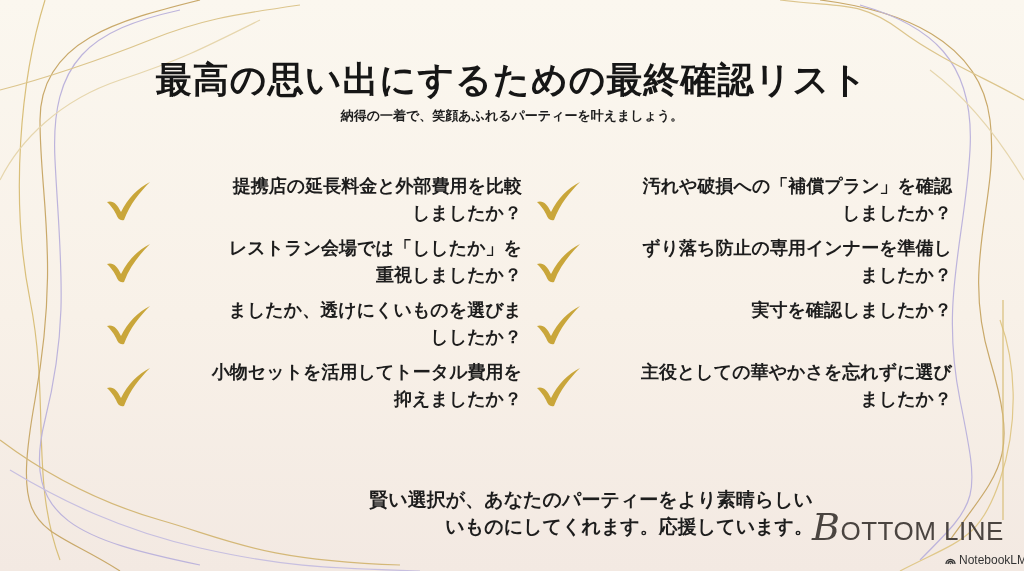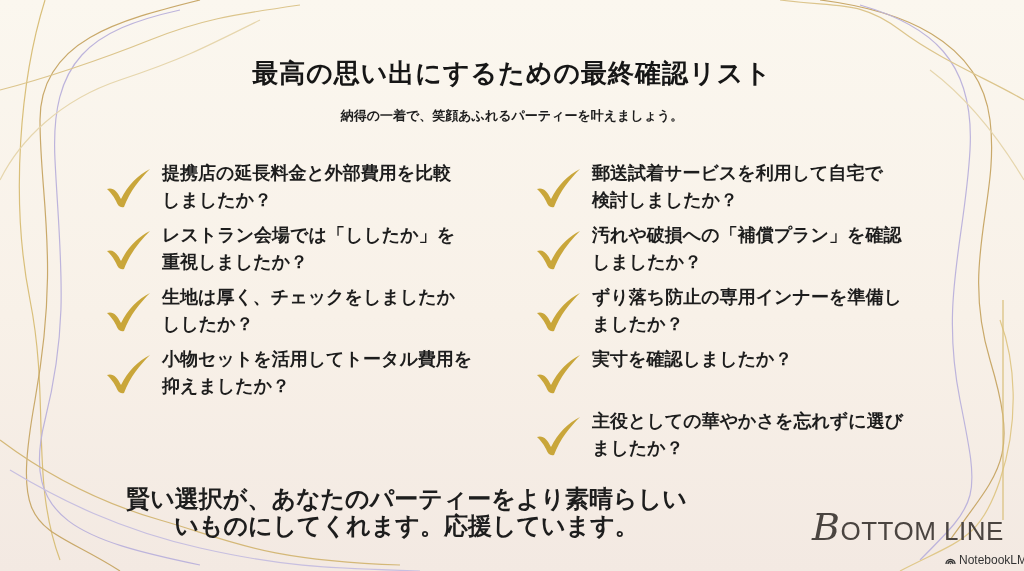--- a/index.html
+++ b/index.html
@@ -6,38 +6,38 @@
     body {
       width: 1024px; height: 571px; overflow: hidden; position: relative;
       background: linear-gradient(180deg, #fbf7ef 0%, #f8f1e8 55%, #f3e9e2 100%);
       font-family: "DejaVu Sans", "Liberation Sans", sans-serif;
       color: #1c1c1c;
     }
     .deco { position: absolute; left: 0; top: 0; width: 1024px; height: 571px; pointer-events: none; }
     .title {
       position: absolute; left: 0; top: 56px; width: 1024px; text-align: center;
       font-family: "DejaVu Serif", "Liberation Serif", serif;
-      font-size: 26px; font-weight: bold; letter-spacing: 1px; color: #161616;
+      font-size: 36px; font-weight: bold; letter-spacing: 1px; color: #161616;
     }
     .subtitle {
       position: absolute; left: 0; top: 107px; width: 1024px; text-align: center;
       font-size: 13px; font-weight: bold; color: #1e1e1e;
     }
-    .col { position: absolute; top: 159px; width: 410px; }
+    .col { position: absolute; top: 172px; width: 410px; text-align: right; }
     .col.left { left: 104px; }
     .col.right { left: 534px; }
     .item { position: relative; height: 62px; }
     .check { position: absolute; left: 0; top: 8px; width: 48px; height: 42px; }
     .item-text {
       position: absolute; left: 58px; top: 0; width: 360px;
       font-size: 18px; font-weight: bold; line-height: 27px; color: #1d1d1d;
     }
     .closing {
-      position: absolute; left: 0; top: 486px; width: 813px; text-align: center;
-      font-size: 24px; font-weight: bold; line-height: 27px; color: #1d1d1d;
+      position: absolute; left: 0; top: 486px; width: 813px; text-align: right;
+      font-size: 19px; font-weight: bold; line-height: 27px; color: #1d1d1d;
     }
     .brand {
       position: absolute; left: 812px; top: 512px; width: 200px;
       color: #4a4440; font-size: 26px; letter-spacing: 0.5px;
       font-family: "Liberation Sans", sans-serif;
     }
     .brand .initial {
       font-family: "DejaVu Serif", "Liberation Serif", serif; font-style: italic;
       font-size: 38px; line-height: 30px;
     }
@@ -87,45 +87,36 @@
     <div class="item-text">
         <div>レストラン会場では「ししたか」を</div>
         <div>重視しましたか？</div>
       </div>
   </div>
   <div class="item">
     <svg class="check" viewBox="0 0 48 42">
         <path d="M3 22 C 9 20, 13 24, 17 32 C 24 18, 34 8, 46 2 C 36 12, 26 24, 20 40 C 16 41, 14 39, 12 34 C 9 28, 6 25, 3 22 Z" fill="#c9a63a"></path>
       </svg>
     <div class="item-text">
-        <div>生地は厚く、チェックをしましたか</div>
+        <div>ましたか、透けにくいものを選びま</div>
         <div>ししたか？</div>
       </div>
   </div>
   <div class="item">
     <svg class="check" viewBox="0 0 48 42">
         <path d="M3 22 C 9 20, 13 24, 17 32 C 24 18, 34 8, 46 2 C 36 12, 26 24, 20 40 C 16 41, 14 39, 12 34 C 9 28, 6 25, 3 22 Z" fill="#c9a63a"></path>
       </svg>
     <div class="item-text">
         <div>小物セットを活用してトータル費用を</div>
         <div>抑えましたか？</div>
       </div>
   </div>
 </div>
 
 <div class="col right">
-  <div class="item">
-    <svg class="check" viewBox="0 0 48 42">
-        <path d="M3 22 C 9 20, 13 24, 17 32 C 24 18, 34 8, 46 2 C 36 12, 26 24, 20 40 C 16 41, 14 39, 12 34 C 9 28, 6 25, 3 22 Z" fill="#c9a63a"></path>
-      </svg>
-    <div class="item-text">
-        <div>郵送試着サービスを利用して自宅で</div>
-        <div>検討しましたか？</div>
-      </div>
-  </div>
   <div class="item">
     <svg class="check" viewBox="0 0 48 42">
         <path d="M3 22 C 9 20, 13 24, 17 32 C 24 18, 34 8, 46 2 C 36 12, 26 24, 20 40 C 16 41, 14 39, 12 34 C 9 28, 6 25, 3 22 Z" fill="#c9a63a"></path>
       </svg>
     <div class="item-text">
         <div>汚れや破損への「補償プラン」を確認</div>
         <div>しましたか？</div>
       </div>
   </div>
   <div class="item">

